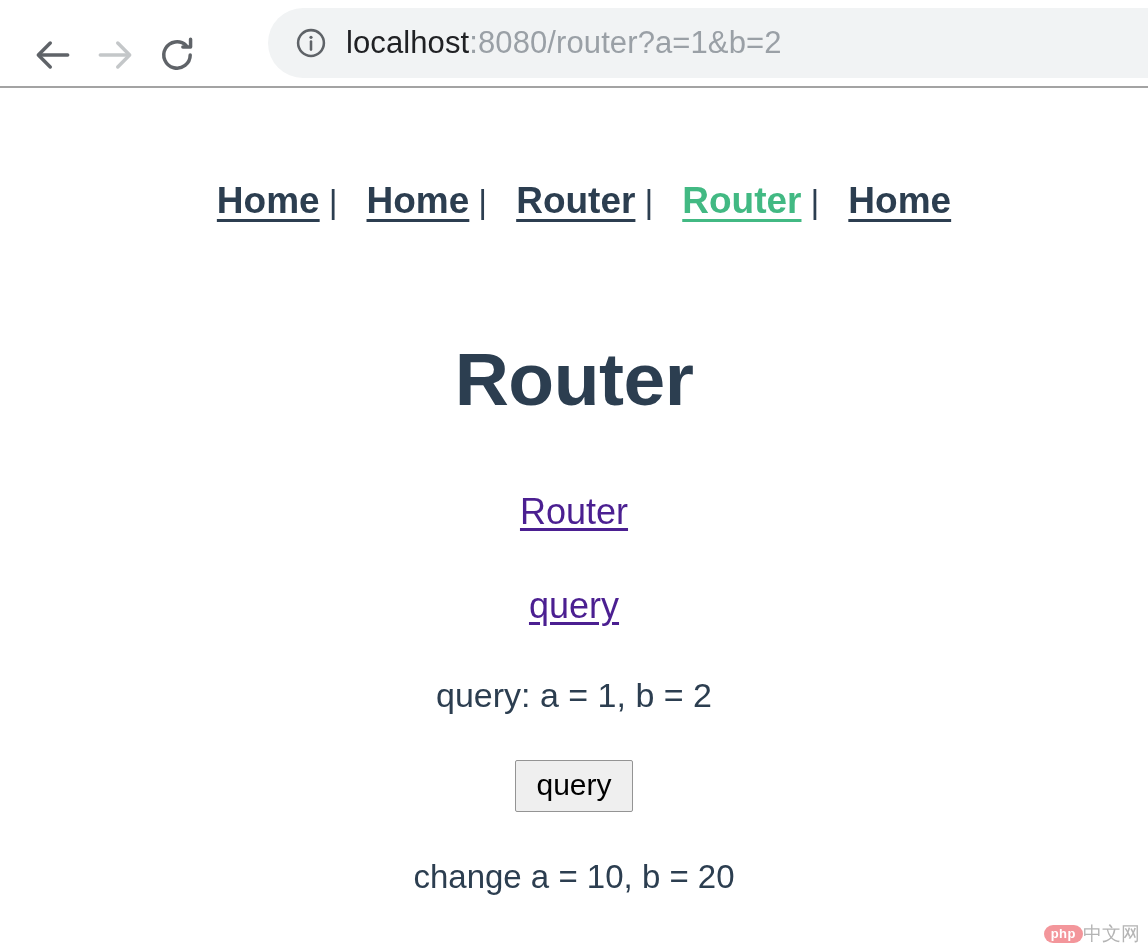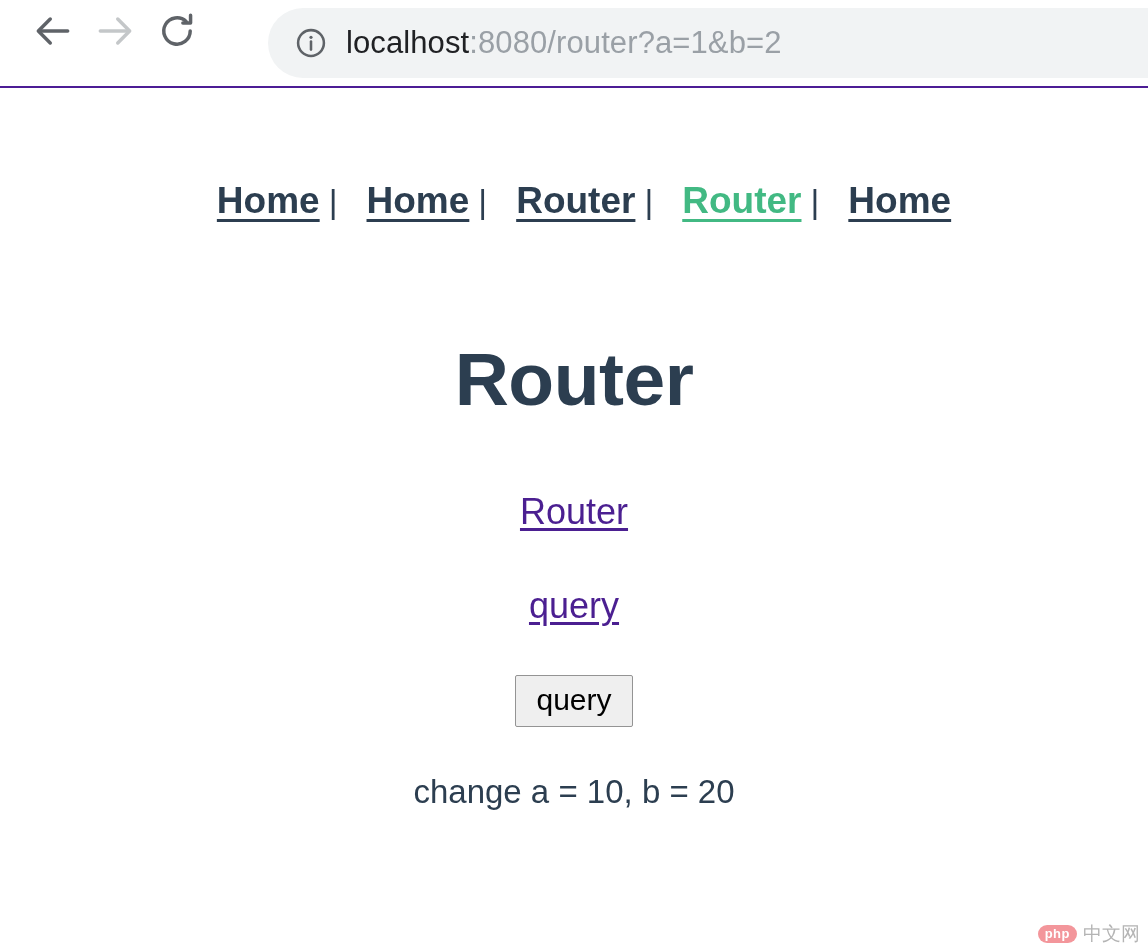--- a/index.html
+++ b/index.html
@@ -13,23 +13,23 @@
     overflow: hidden;
     font-family: "Liberation Sans", sans-serif;
     -webkit-font-smoothing: antialiased;
   }
 
   
   .browser-chrome {
     position: relative;
     height: 88px;
     background: #ffffff;
-    border-bottom: 2px solid #4c1d95;
-    display: flex;
-    align-items: flex-start;
+    border-bottom: 2px solid #a3a3a3;
+    display: flex;
+    align-items: flex-end;
     box-sizing: border-box;
   }
   .nav-buttons {
     display: flex;
     align-items: center;
     padding-left: 22px;
     gap: 0px;
   }
   .nav-btn {
     width: 62px;
@@ -152,21 +152,20 @@
     line-height: 1;
   }
 
   
   .watermark {
     position: absolute;
     right: 8px;
     bottom: 6px;
     display: flex;
     align-items: center;
-    gap: 6px;
     opacity: 0.85;
   }
   .wm-badge {
     background: #f2848a;
     color: #ffffff;
     font-size: 13px;
     font-weight: bold;
     border-radius: 9px;
     padding: 2px 7px 3px 7px;
     line-height: 1;
@@ -233,20 +232,21 @@
   <h1 class="page-title">Router</h1>
 
   <div class="router-link-row">
     <a href="#" class="purple-link">Router</a>
   </div>
 
   <div class="query-link-row">
     <a href="#" class="purple-link">query</a>
   </div>
 
+  <div class="query-info">query: a = 1, b = 2</div>
 
   <div class="button-row">
     <button class="query-button">query</button>
   </div>
 
   <div class="change-info">change a = 10, b = 20</div>
 
   <div class="watermark">
     <span class="wm-badge">php</span>
     <span class="wm-text">中文网</span>

